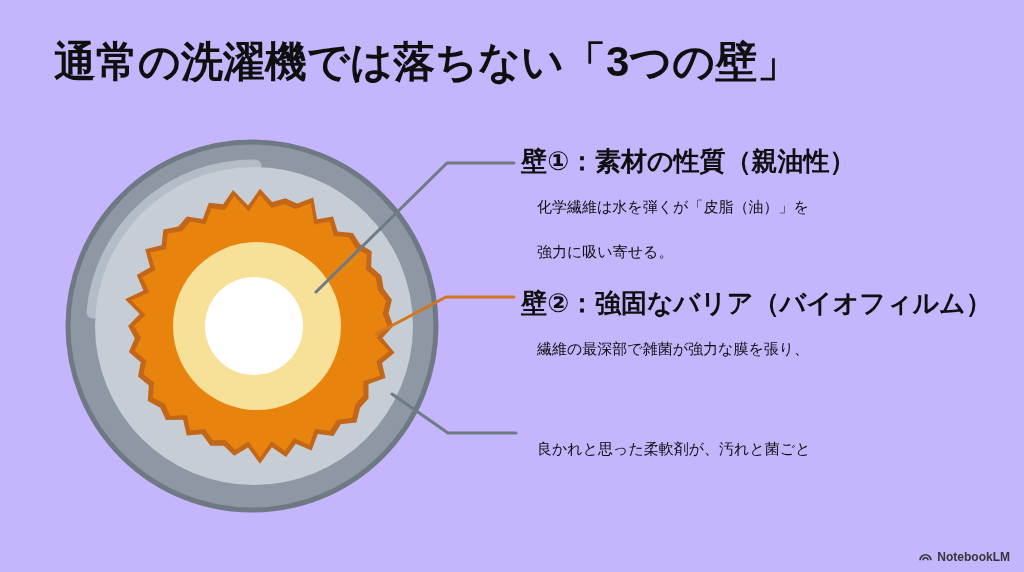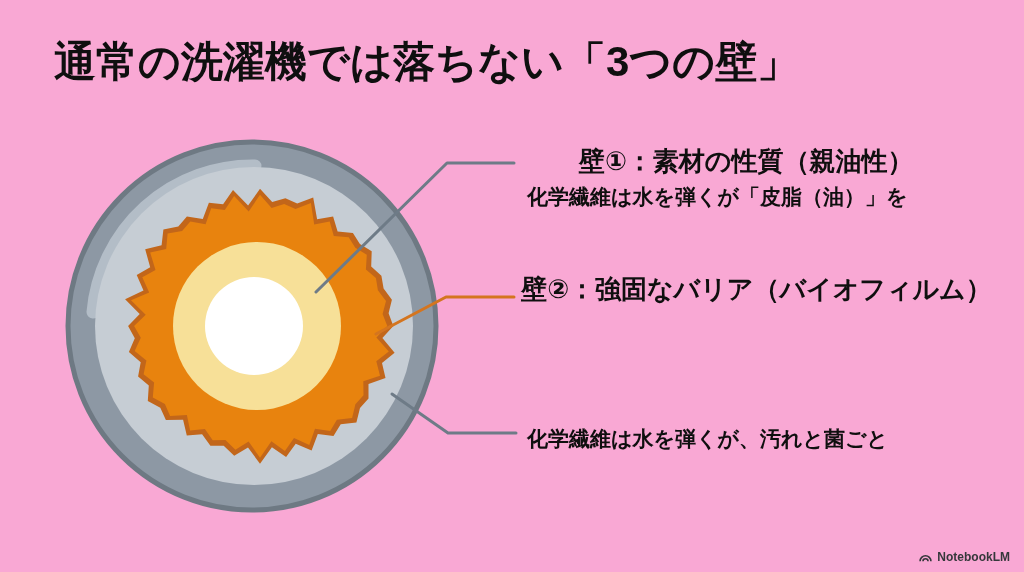--- a/index.html
+++ b/index.html
@@ -1,38 +1,38 @@
 <!DOCTYPE html>
 <html><head>
 <meta charset="utf-8">
 <style>
   html,body{margin:0;padding:0;}
   body{font-family:"Liberation Sans","DejaVu Sans",sans-serif;}
   .slide{
     position:relative;width:1024px;height:572px;overflow:hidden;
-    background:#f9a8d4;color:#0f0f0f;
+    background:#c4b5fd;color:#0f0f0f;
   }
   .slide-title{
     position:absolute;left:54px;top:38px;margin:0;
     font-size:42px;font-weight:900;letter-spacing:0px;line-height:1.15;
     white-space:nowrap;
   }
   .diagram-svg{position:absolute;left:0;top:0;}
-  .callout{position:absolute;left:521px;white-space:nowrap;text-align:right;}
+  .callout{position:absolute;left:521px;white-space:nowrap;}
   .callout-heading{
     font-size:26px;font-weight:800;line-height:30px;margin:0 0 6px 0;
   }
   .callout-body-line{
-    font-size:21px;font-weight:700;line-height:29px;margin:6px;
+    font-size:15px;font-weight:400;line-height:29px;margin:16px;
   }
   .callout-1{top:146px;}
-  .callout-2{top:274px;}
+  .callout-2{top:288px;}
   .callout-3{top:418px;}
   .watermark{
-    position:absolute;right:14px;bottom:8px;display:flex;align-items:center;gap:4px;
+    position:absolute;right:14px;bottom:8px;display:flex;gap:4px;
     color:#35383b;font-size:12px;font-weight:700;
   }
   .watermark svg{display:block;}
 </style>
 </head>
 <body>
 
 <div class="slide">
 
   <h1 class="slide-title">通常の洗濯機では落ちない「3つの壁」</h1>
@@ -54,28 +54,30 @@
     <circle cx="254" cy="326" r="49" fill="#ffffff"></circle>
 
     <polyline points="316,292 447,163 514,163" fill="none" stroke-width="3" stroke-linecap="round" stroke-linejoin="round" stroke="#6e7b87"></polyline>
     <polyline points="376,334 446,297 514,297" fill="none" stroke-width="3" stroke-linecap="round" stroke-linejoin="round" stroke="#d4751f"></polyline>
     <polyline points="392,394 448,433 516,433" fill="none" stroke-width="3" stroke-linecap="round" stroke-linejoin="round" stroke="#6e7b87"></polyline>
   </svg>
 
   <div class="callout callout-1">
     <p class="callout-heading">壁①：素材の性質（親油性）</p>
     <p class="callout-body-line">化学繊維は水を弾くが「皮脂（油）」を</p>
+    <p class="callout-body-line">強力に吸い寄せる。</p>
   </div>
 
   <div class="callout callout-2">
     <p class="callout-heading">壁②：強固なバリア（バイオフィルム）</p>
+    <p class="callout-body-line">繊維の最深部で雑菌が強力な膜を張り、</p>
   </div>
 
   <div class="callout callout-3">
-    <p class="callout-body-line">化学繊維は水を弾くが、汚れと菌ごと</p>
+    <p class="callout-body-line">良かれと思った柔軟剤が、汚れと菌ごと</p>
   </div>
 
   <div class="watermark">
     <svg width="15" height="12" viewBox="0 0 16 12">
       <path d="M2.2 10.5 A5.8 5.8 0 0 1 13.8 10.5" fill="none" stroke="#35383b" stroke-width="1.7"></path>
       <path d="M5.3 10.5 A2.7 2.7 0 0 1 10.7 10.5" fill="none" stroke="#35383b" stroke-width="1.7"></path>
     </svg>
     <span>NotebookLM</span>
   </div>
 

